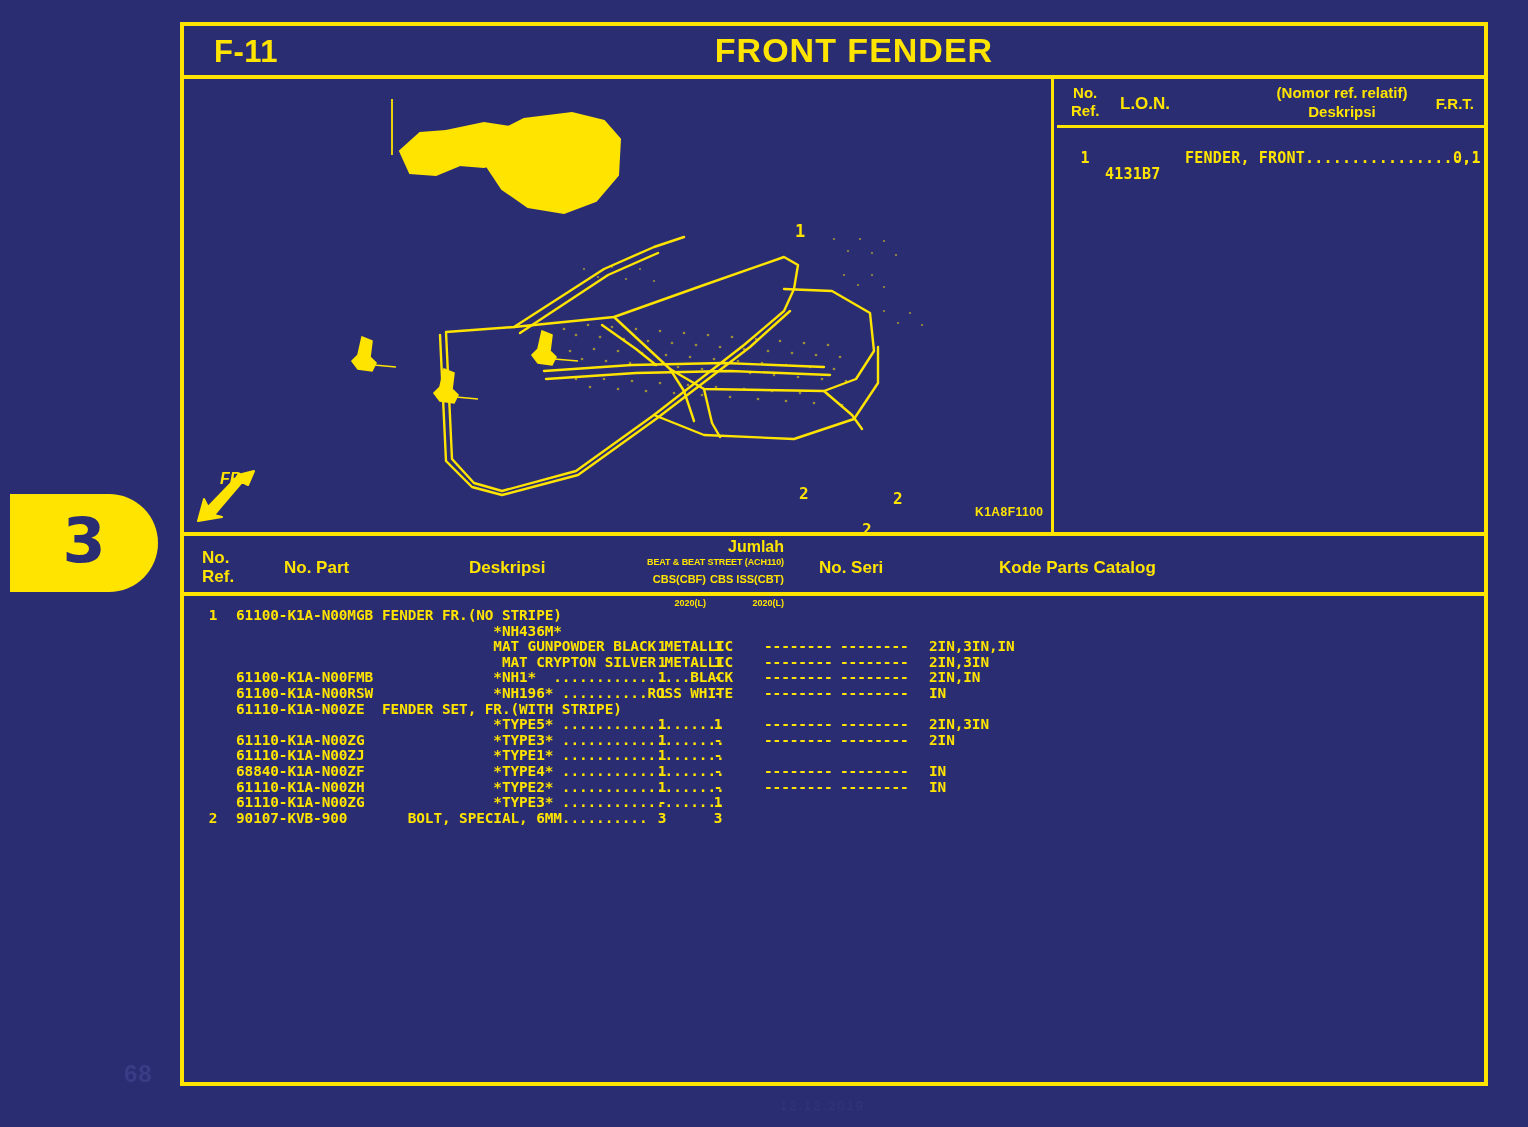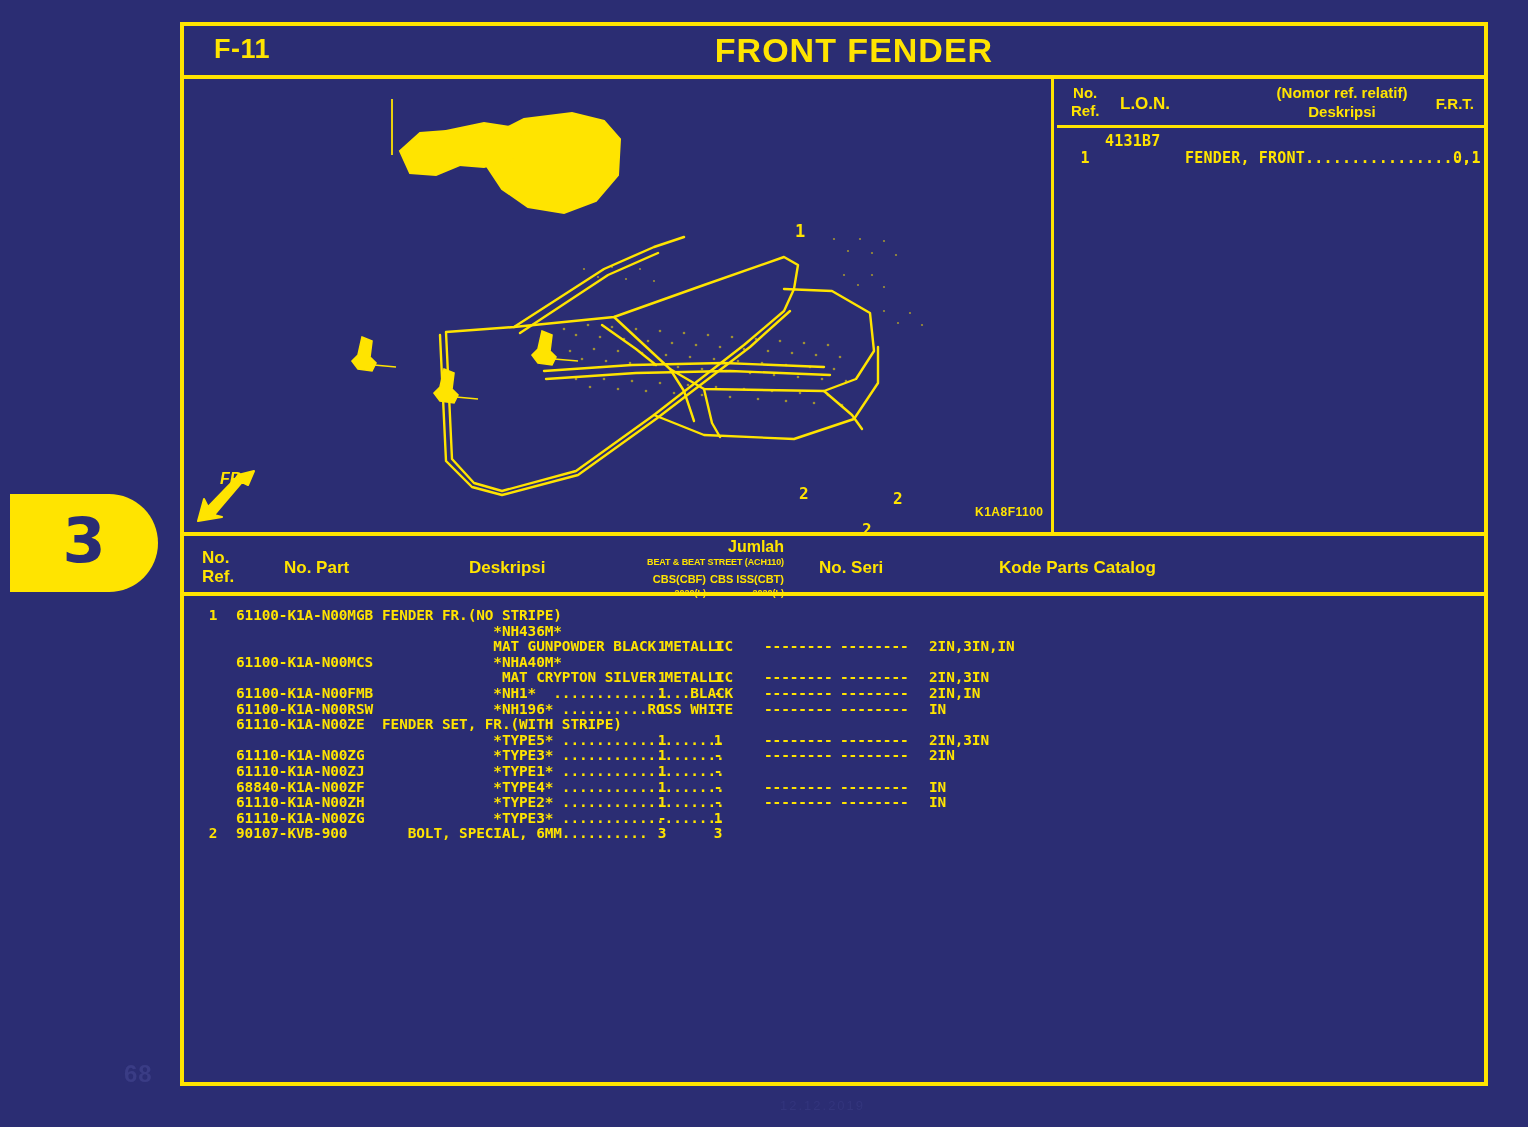--- a/index.html
+++ b/index.html
@@ -72,21 +72,21 @@
   .title-bar {
     position: relative;
     height: 53px;
     border-bottom: 4px solid #ffe400;
     box-sizing: border-box;
   }
   .title-code {
     position: absolute;
     left: 30px;
     top: 8px;
-    font-size: 27px;
+    font-size: 31px;
     font-weight: bold;
     letter-spacing: 0.5px;
   }
   .title-main {
     position: absolute;
     left: 0;
     right: 0;
     top: 5px;
     text-align: center;
     font-size: 34px;
@@ -185,21 +185,21 @@
   .reftable-body { position: relative; }
   .rt-row {
     position: relative;
     height: 26px;
     font-family: "DejaVu Sans Mono", monospace;
     font-size: 15px;
     font-weight: bold;
     letter-spacing: 0.2px;
   }
   .rt-row .c-ref  { position:absolute; left: 16px;  top: 21px; width: 24px; text-align:center; }
-  .rt-row .c-lon  { position:absolute; left: 48px;  top: 4px; }
+  .rt-row .c-lon  { position:absolute; left: 48px;  top: 37px; }
   .rt-row .c-dsc  { position:absolute; left: 128px; top: 21px; white-space: pre; }
   .rt-row .c-frt  { position:absolute; left: 396px; top: 21px; }
 
   
   .tbl-head {
     position: relative;
     height: 60px;
     border-bottom: 4px solid #ffe400;
     box-sizing: border-box;
   }
@@ -217,21 +217,21 @@
   .th-jumlah {
     position: absolute;
     left: 420px;
     top: 2px;
     width: 180px;
     text-align: right;
   }
   .th-jumlah .j-title { font-size: 16px; font-weight: bold; }
   .th-jumlah .j-model { font-size: 9px;  font-weight: bold; letter-spacing: -0.1px; margin-top: 1px; }
   .th-jumlah .j-cbs   { font-size: 11px; font-weight: bold; margin-top: 6px; }
-  .th-jumlah .j-year  { font-size: 9px;  font-weight: bold; margin-top: 3px; }
+  .th-jumlah .j-year  { font-size: 9px;  font-weight: bold; margin-top: 13px; }
   .th-jumlah .j-cbs span, .th-jumlah .j-year span { display: inline-block; width: 78px; }
 
   
   .tbl-body {
     position: relative;
     padding-top: 11px;
     font-family: "DejaVu Sans Mono", monospace;
     font-size: 14.4px;
     font-weight: bold;
     letter-spacing: -0.1px;
@@ -508,30 +508,20 @@
         <span class="p-part"></span>
         <span class="p-desc">             MAT GUNPOWDER BLACK METALLIC</span>
         <span class="p-q1">1</span>
         <span class="p-q2">1</span>
         <span class="p-s1">--------</span>
         <span class="p-s2">--------</span>
         <span class="p-kode">2IN,3IN,IN</span>
       </div>
       <div class="prow">
         <span class="p-ref"></span>
-        <span class="p-part">61100-K1A-N00MCS</span>
-        <span class="p-desc">             *NHA40M*</span>
-        <span class="p-q1"></span>
-        <span class="p-q2"></span>
-        <span class="p-s1"></span>
-        <span class="p-s2"></span>
-        <span class="p-kode"></span>
-      </div>
-      <div class="prow">
-        <span class="p-ref"></span>
         <span class="p-part"></span>
         <span class="p-desc">              MAT CRYPTON SILVER METALLIC</span>
         <span class="p-q1">1</span>
         <span class="p-q2">1</span>
         <span class="p-s1">--------</span>
         <span class="p-s2">--------</span>
         <span class="p-kode">2IN,3IN</span>
       </div>
       <div class="prow">
         <span class="p-ref"></span>

